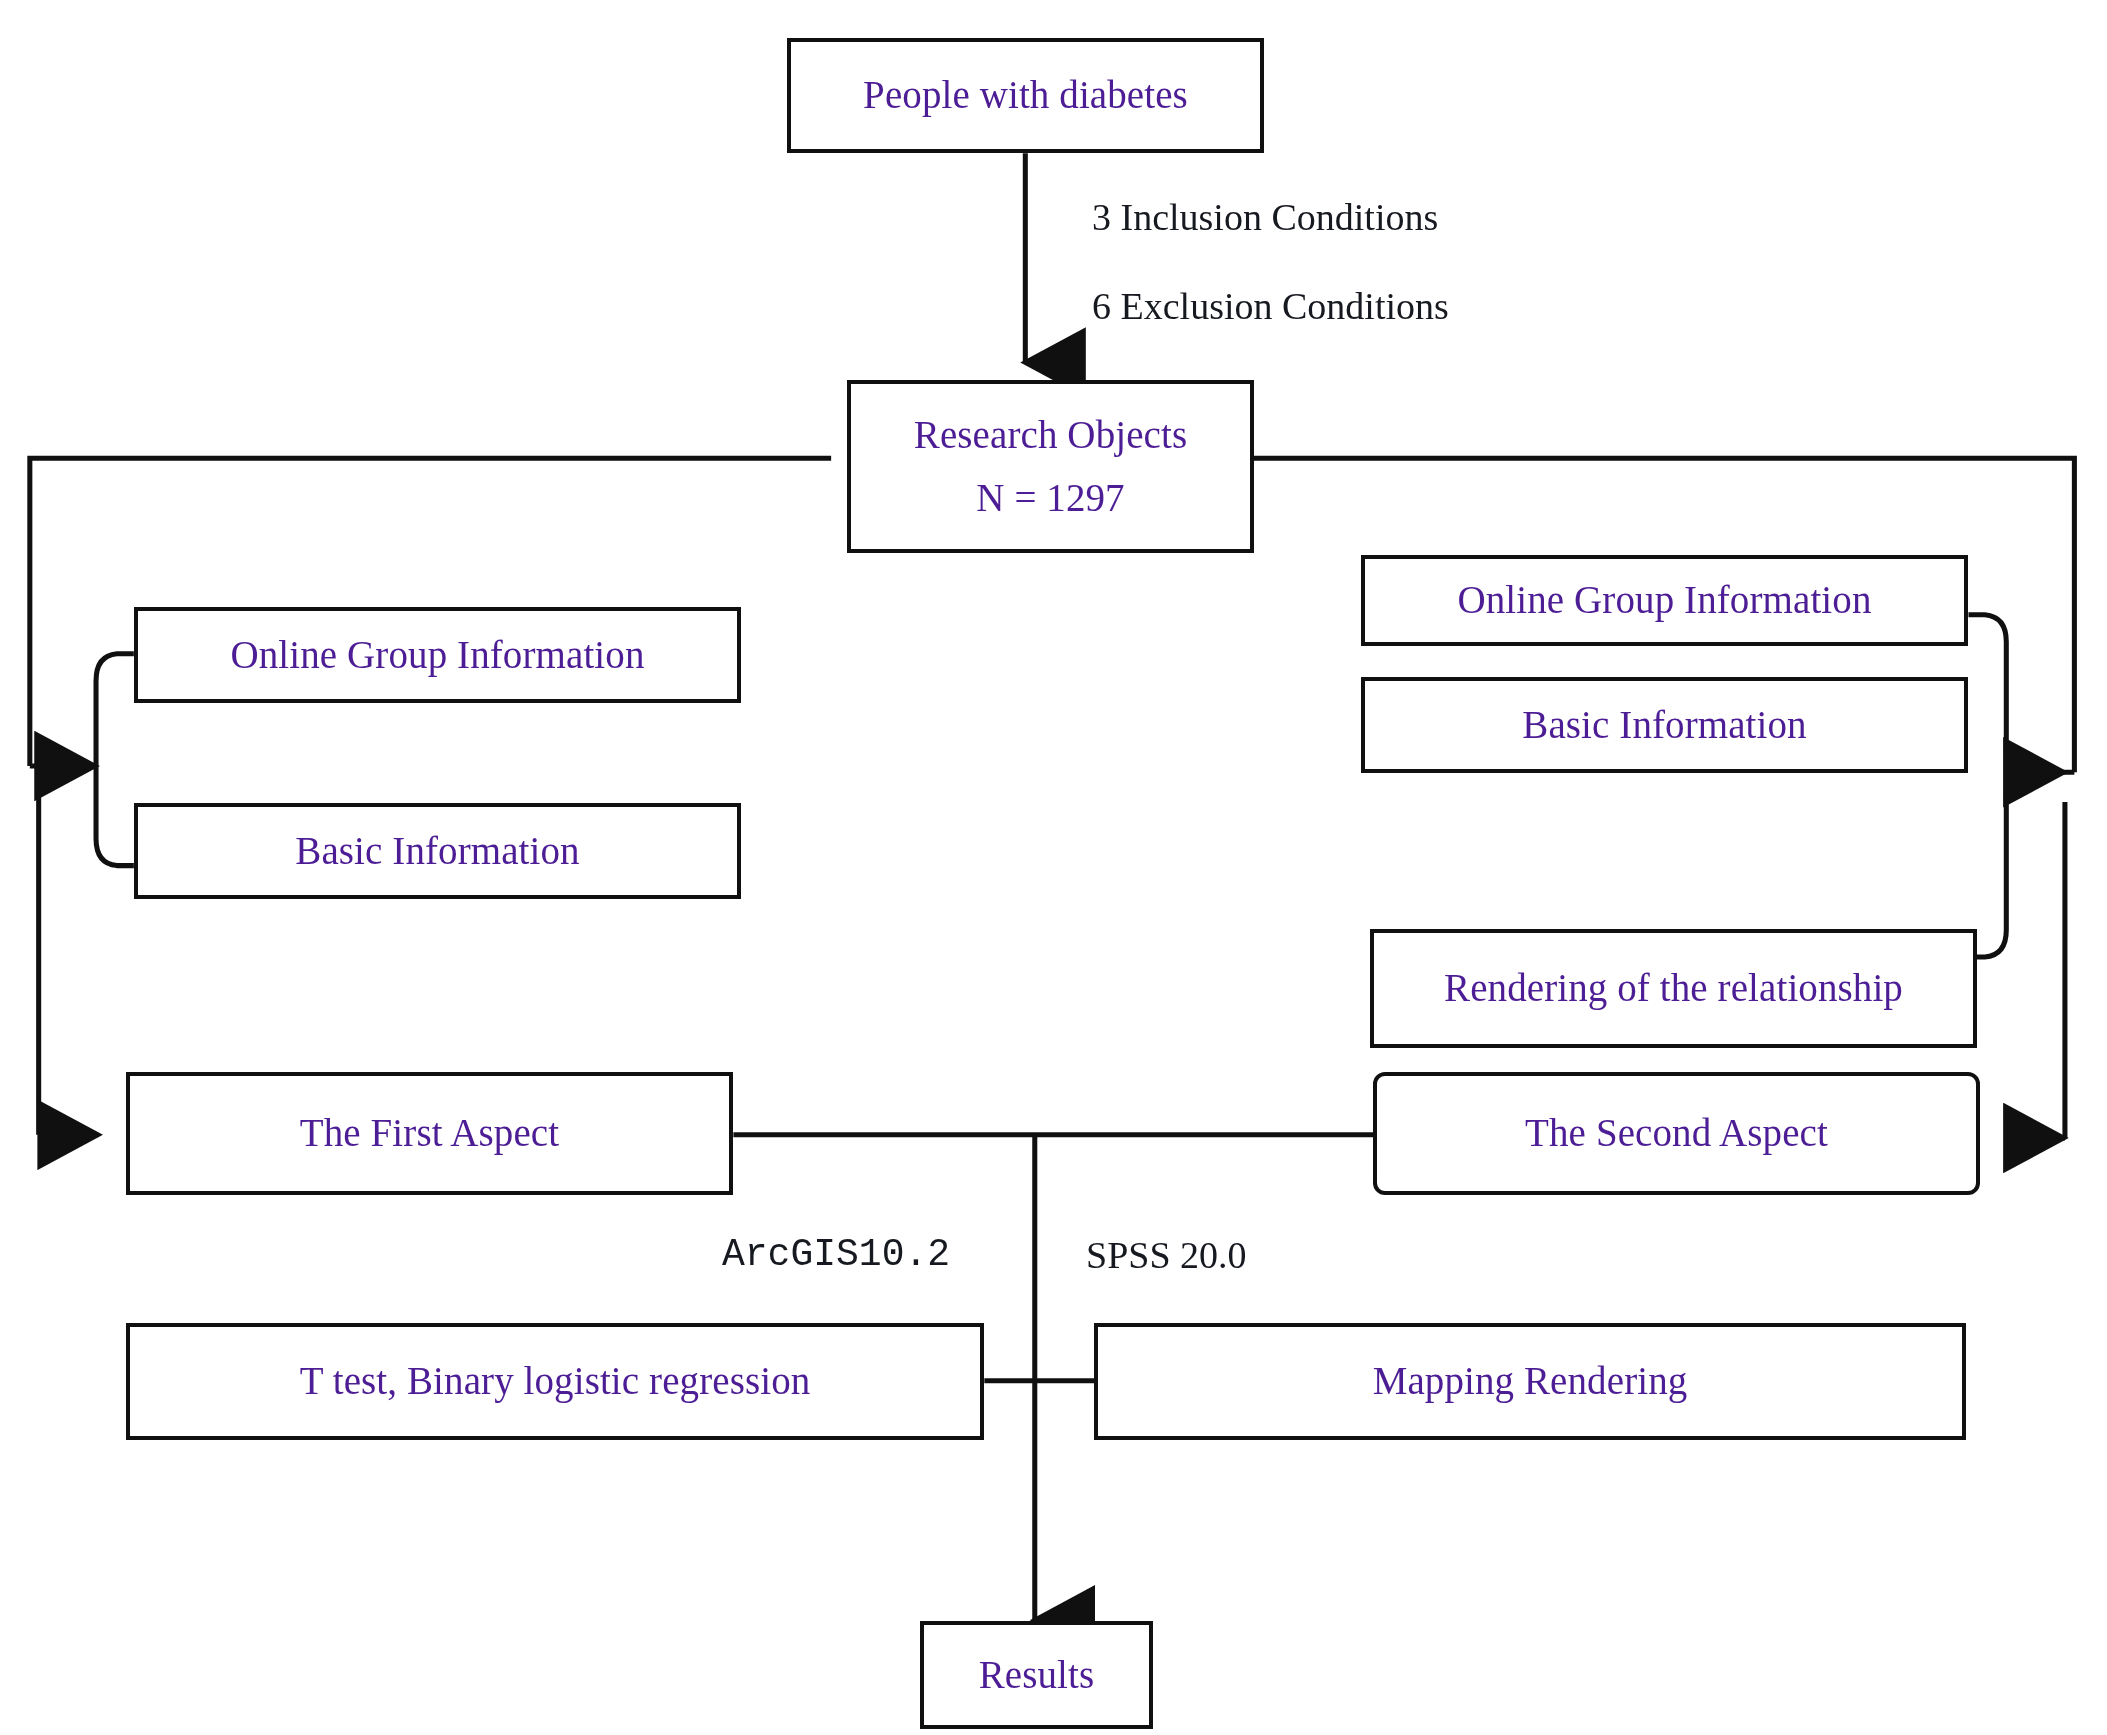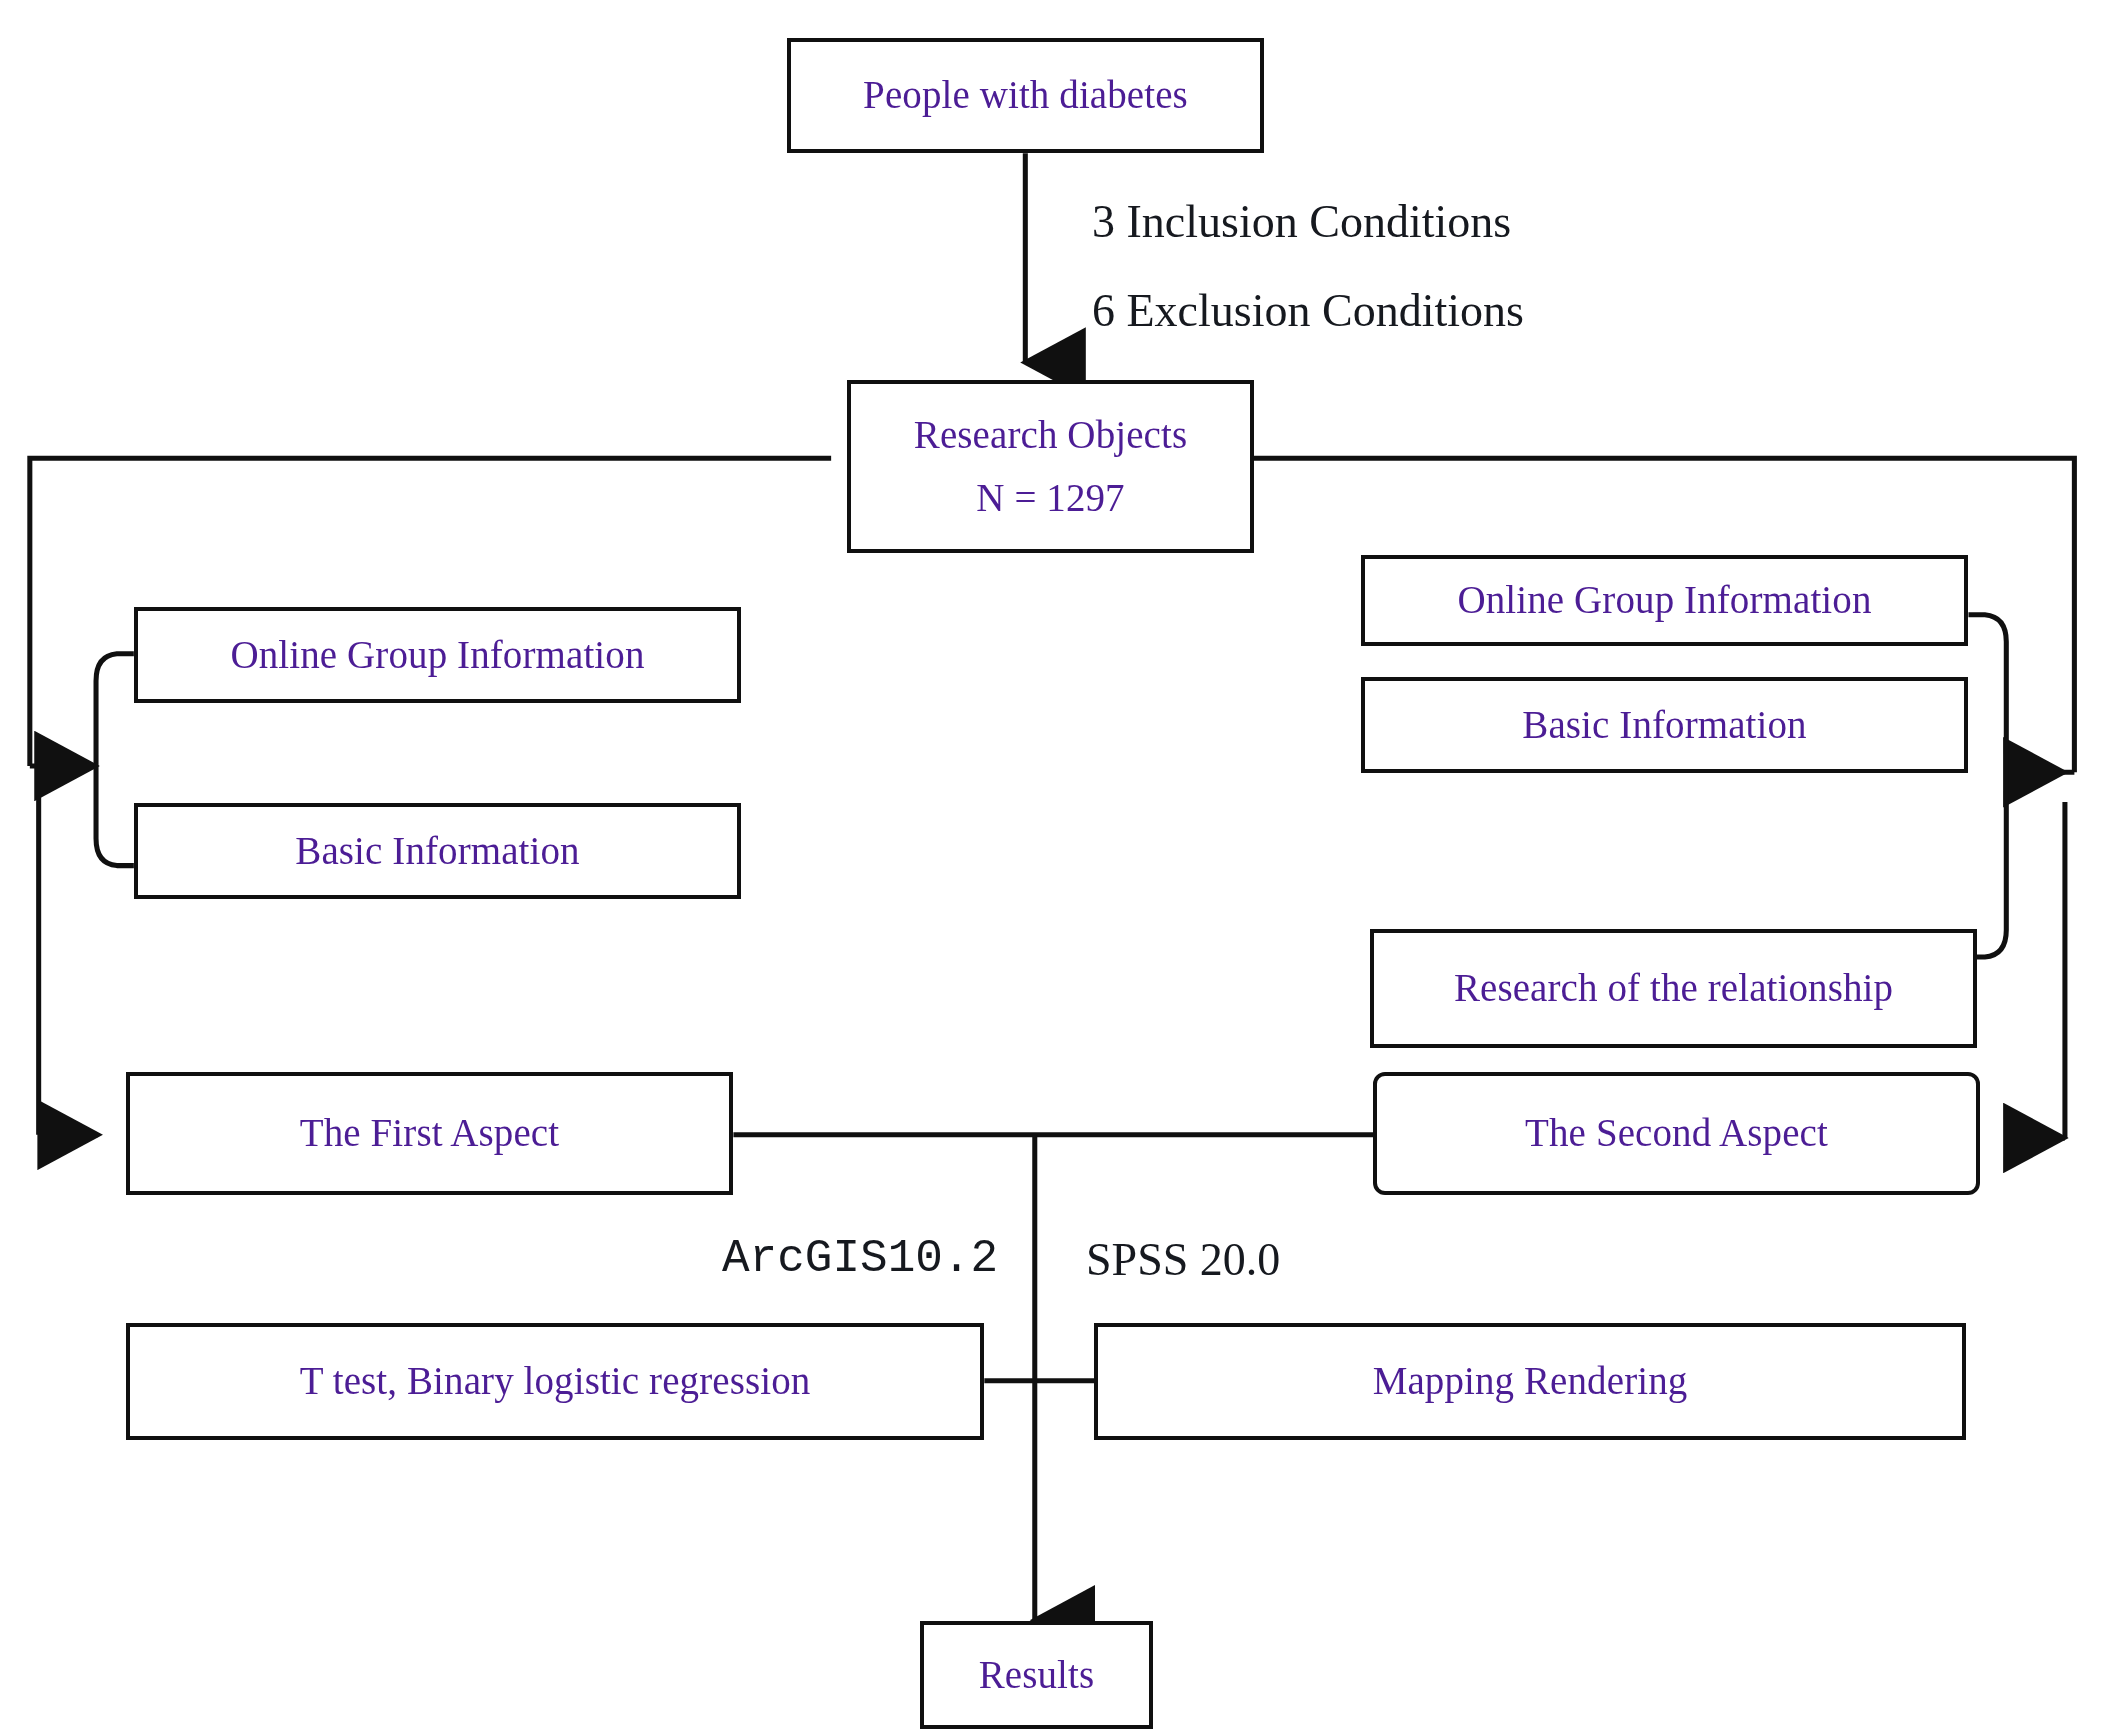--- a/index.html
+++ b/index.html
@@ -47,21 +47,21 @@
   }
   .node .lines span {
     display: block;
   }
   .node .lines span.gap {
     height: 16.4px;
   }
   .edge-label {
     position: absolute;
     color: #16191f;
-    font-size: 46px;
+    font-size: 38px;
     white-space: nowrap;
     z-index: 4;
   }
 </style>
 </head>
 <body>
 
 <div id="canvas">
 
   <svg class="wires" viewBox="0 0 3343 2752">
@@ -143,21 +143,21 @@
 
   <div class="node" style="left:1361px; top:677px; width:607px; height:96px;">
     <span class="lines">
       <span>Basic Information</span>
     </span>
   </div>
 
 
   <div class="node" style="left:1370px; top:929px; width:607px; height:119px;">
     <span class="lines">
-      <span>Research of the relationship</span>
+      <span>Rendering of the relationship</span>
     </span>
   </div>
 
   <div class="node" style="left:1373px; top:1072px; width:607px; height:123px;border-radius:12px;">
     <span class="lines">
       <span>The Second Aspect</span>
     </span>
   </div>
 
   <div class="node" style="left:126px; top:1323px; width:858px; height:117px;">

